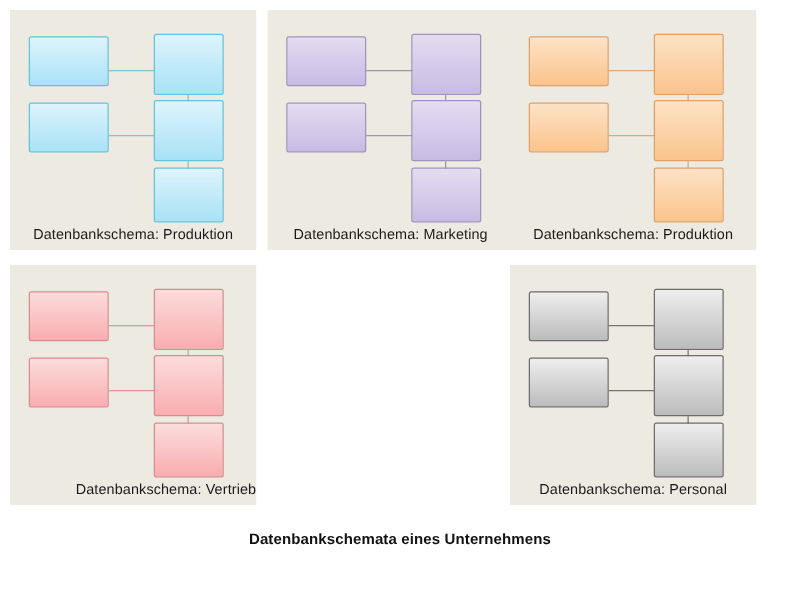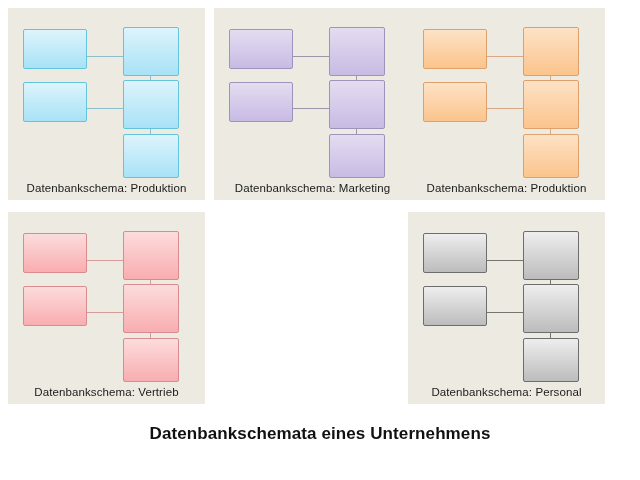--- a/index.html
+++ b/index.html
@@ -75,21 +75,21 @@
   .conn.h { height: 1px; }
   .conn.v { width: 1px; }
 
   
   #main-title {
     position: absolute;
     left: 0;
     right: 0;
     top: 424px;
     text-align: center;
-    font-size: 17px;
+    font-size: 12px;
     font-weight: bold;
     color: #111111;
     font-family: "Liberation Sans", sans-serif;
     letter-spacing: 0.1px;
   }
 </style>
 </head>
 <body style="background: rgb(255, 255, 255);">
 
 <div id="canvas">
@@ -143,21 +143,21 @@
     <div class="panel-inner">
       <div class="conn h" style="left: 79px; top: 48px; width: 45px; background: rgb(212, 155, 152);"></div>
       <div class="conn h" style="left: 79px; top: 100px; width: 45px; background: rgb(212, 155, 152);"></div>
       <div class="conn v" style="left: 142px; top: 68px; height: 32px; background: rgb(212, 155, 152);"></div>
       <div class="conn v" style="left: 142px; top: 121px; height: 31px; background: rgb(212, 155, 152);"></div>
       <div class="node" style="left: 15px; top: 21px; width: 64px; height: 40px; background: linear-gradient(rgb(252, 220, 220) 0%, rgb(249, 173, 176) 100%); border-color: rgb(217, 139, 143);"></div>
       <div class="node" style="left: 115px; top: 19px; width: 56px; height: 49px; background: linear-gradient(rgb(252, 220, 220) 0%, rgb(249, 173, 176) 100%); border-color: rgb(217, 139, 143);"></div>
       <div class="node" style="left: 15px; top: 74px; width: 64px; height: 40px; background: linear-gradient(rgb(252, 220, 220) 0%, rgb(249, 173, 176) 100%); border-color: rgb(217, 139, 143);"></div>
       <div class="node" style="left: 115px; top: 72px; width: 56px; height: 49px; background: linear-gradient(rgb(252, 220, 220) 0%, rgb(249, 173, 176) 100%); border-color: rgb(217, 139, 143);"></div>
       <div class="node" style="left: 115px; top: 126px; width: 56px; height: 44px; background: linear-gradient(rgb(252, 220, 220) 0%, rgb(249, 173, 176) 100%); border-color: rgb(217, 139, 143);"></div>
-      <div class="panel-label" style="color: rgb(26, 26, 26);">Datenbankschema: Vertrieb</div>
+      <div class="panel-label" style="color: rgb(26, 26, 26); text-align: right;">Datenbankschema: Vertrieb</div>
     </div>
   </div>
 
   <div class="panel" id="panel-personal" style="left: 408px; top: 212px; width: 197px; height: 192px; background: rgb(237, 234, 225);">
     <div class="panel-inner">
       <div class="conn h" style="left: 79px; top: 48px; width: 45px; background: rgb(117, 116, 112);"></div>
       <div class="conn h" style="left: 79px; top: 100px; width: 45px; background: rgb(117, 116, 112);"></div>
       <div class="conn v" style="left: 142px; top: 68px; height: 32px; background: rgb(117, 116, 112);"></div>
       <div class="conn v" style="left: 142px; top: 121px; height: 31px; background: rgb(117, 116, 112);"></div>
       <div class="node" style="left: 15px; top: 21px; width: 64px; height: 40px; background: linear-gradient(rgb(238, 238, 238) 0%, rgb(188, 188, 188) 100%); border-color: rgb(109, 109, 109);"></div>

